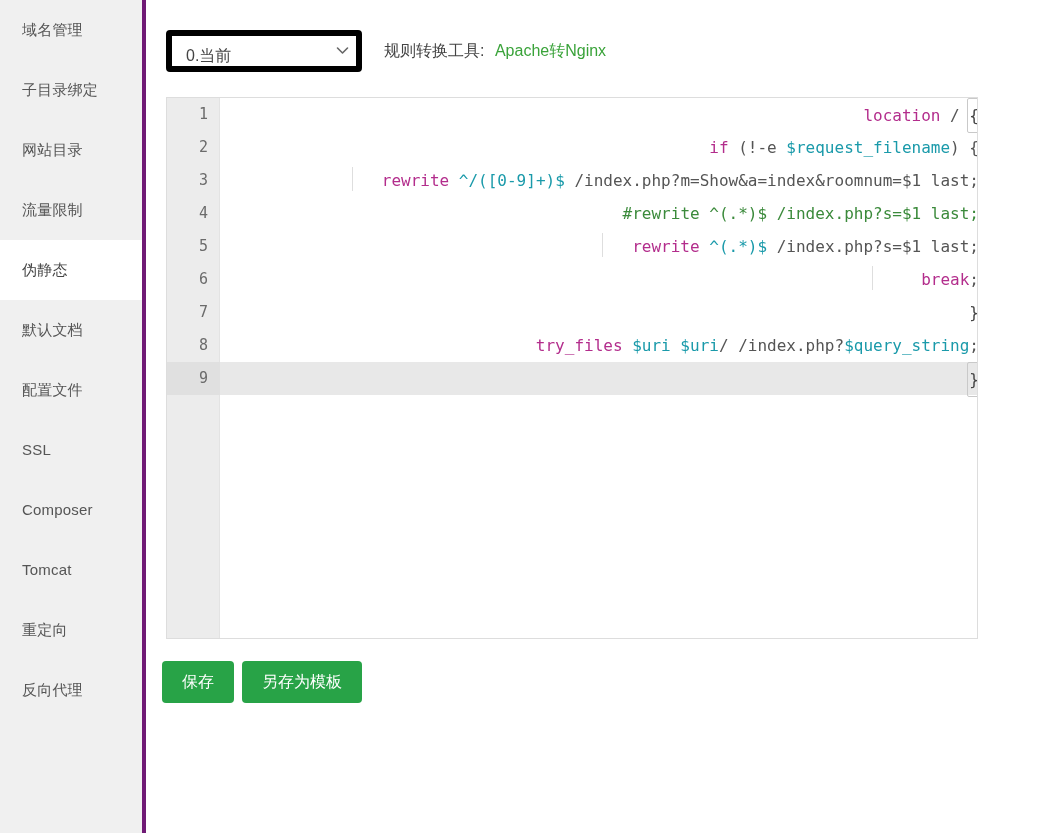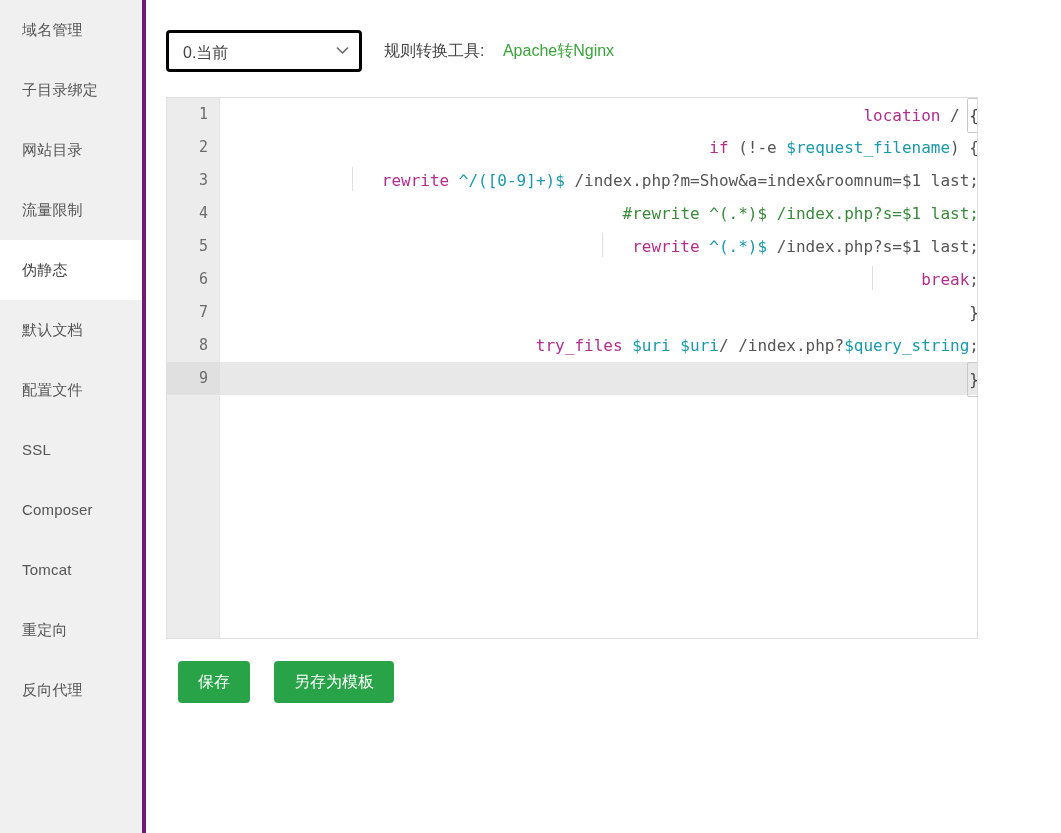--- a/index.html
+++ b/index.html
@@ -60,21 +60,21 @@
     align-items: center;
   }
   .select-wrap {
     position: relative;
     width: 196px;
     height: 42px;
   }
   .select-box {
     width: 196px;
     height: 42px;
-    border: 3px solid #000000;
+    border: 6px solid #000000;
     border-radius: 4px;
     background: #ffffff;
     font-size: 16px;
     color: #444444;
     padding: 0 34px 0 14px;
     line-height: 40px;
     white-space: nowrap;
     overflow: hidden;
     cursor: pointer;
   }
@@ -92,21 +92,21 @@
     margin-left: 22px;
     font-size: 16px;
     color: #444444;
     white-space: nowrap;
   }
   .tool-link {
     color: #3aa33a;
     font-size: 16px;
     text-decoration: none;
     cursor: pointer;
-    margin-left: 14px;
+    margin-left: 6px;
   }
 
   
   #editor {
     position: absolute;
     left: 20px;
     top: 97px;
     width: 812px;
     height: 542px;
     border: 1px solid #dddddd;
@@ -185,24 +185,24 @@
     border: 1px solid #c9c9c9;
     border-radius: 2px;
     color: #444444;
     padding: 0 1px;
     margin: 0 -2px;
   }
 
   
   #btnrow {
     position: absolute;
-    left: 32px;
+    left: 16px;
     top: 661px;
     display: flex;
-    gap: 24px;
+    gap: 8px;
   }
   .btn {
     background: #28a347;
     color: #ffffff;
     border: none;
     border-radius: 4px;
     font-size: 16px;
     font-family: "Liberation Sans", "DejaVu Sans", sans-serif;
     padding: 0 20px;
     height: 42px;

